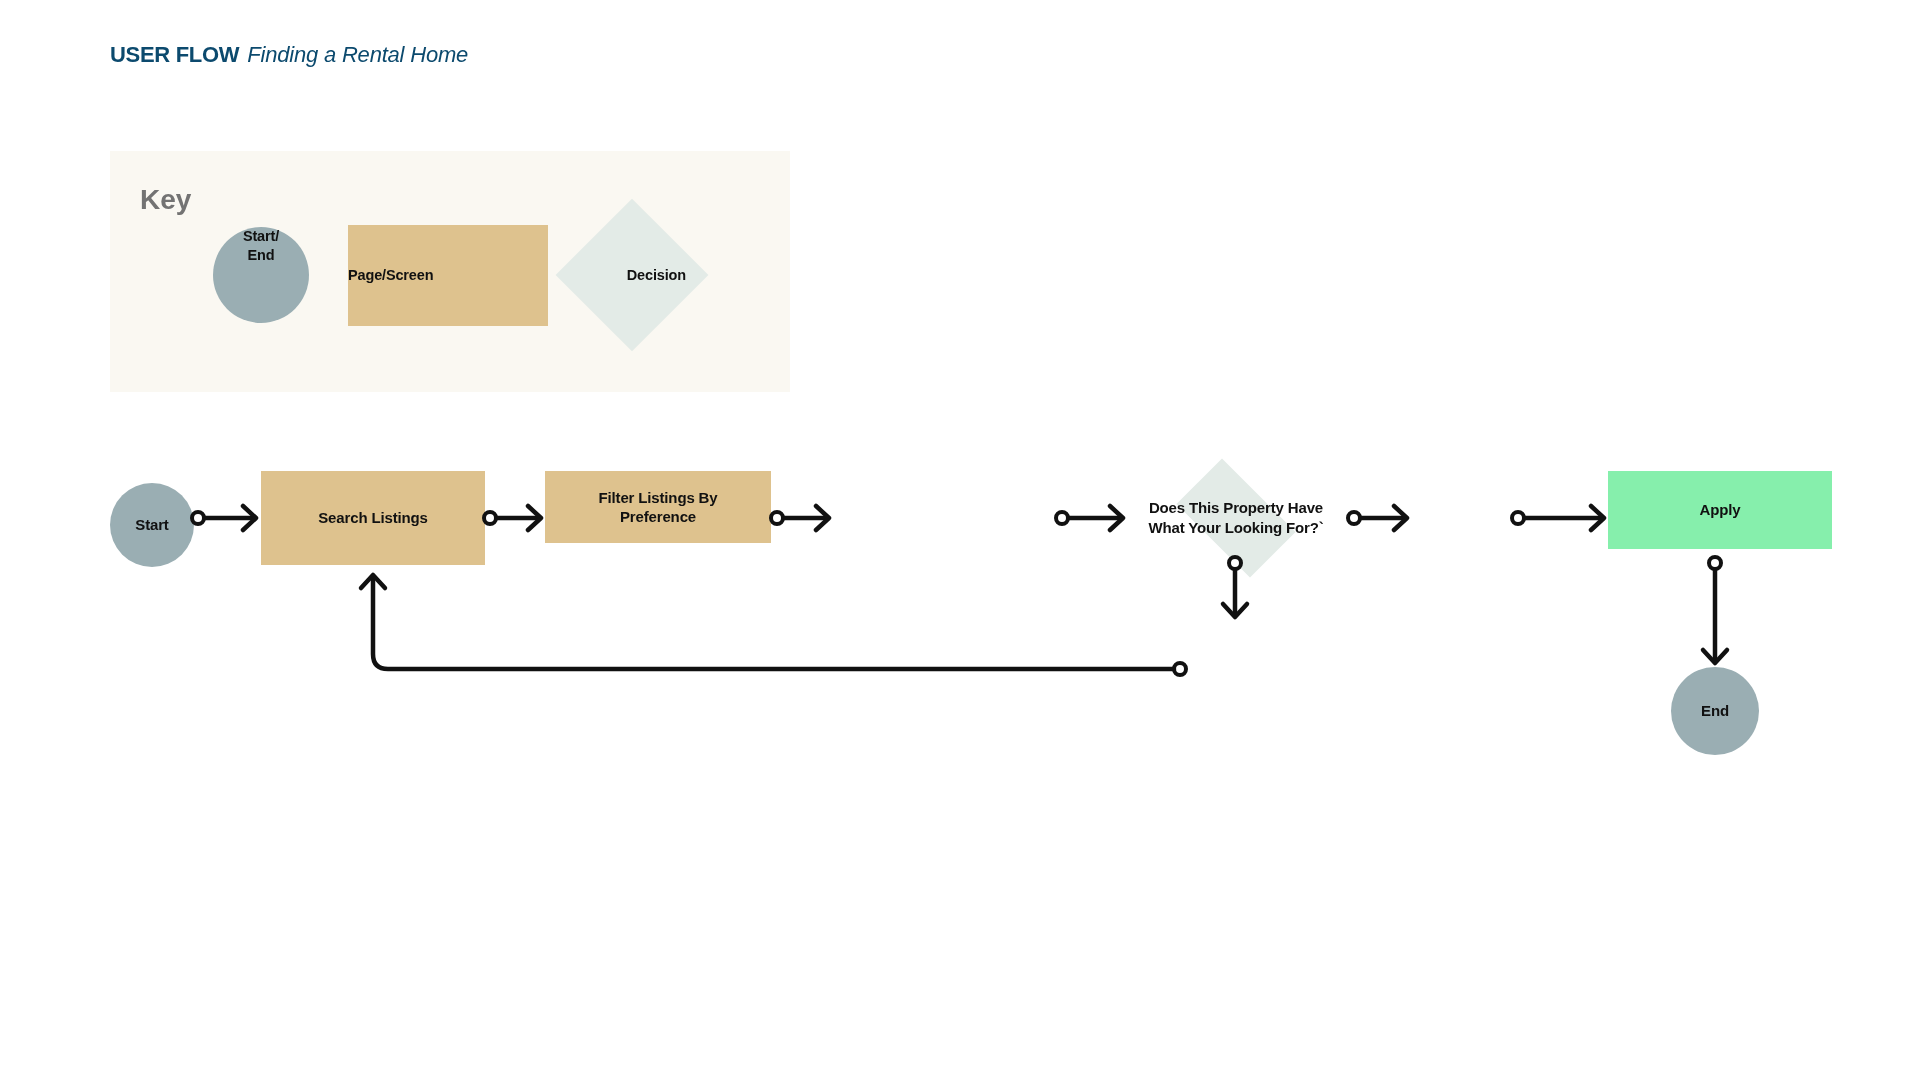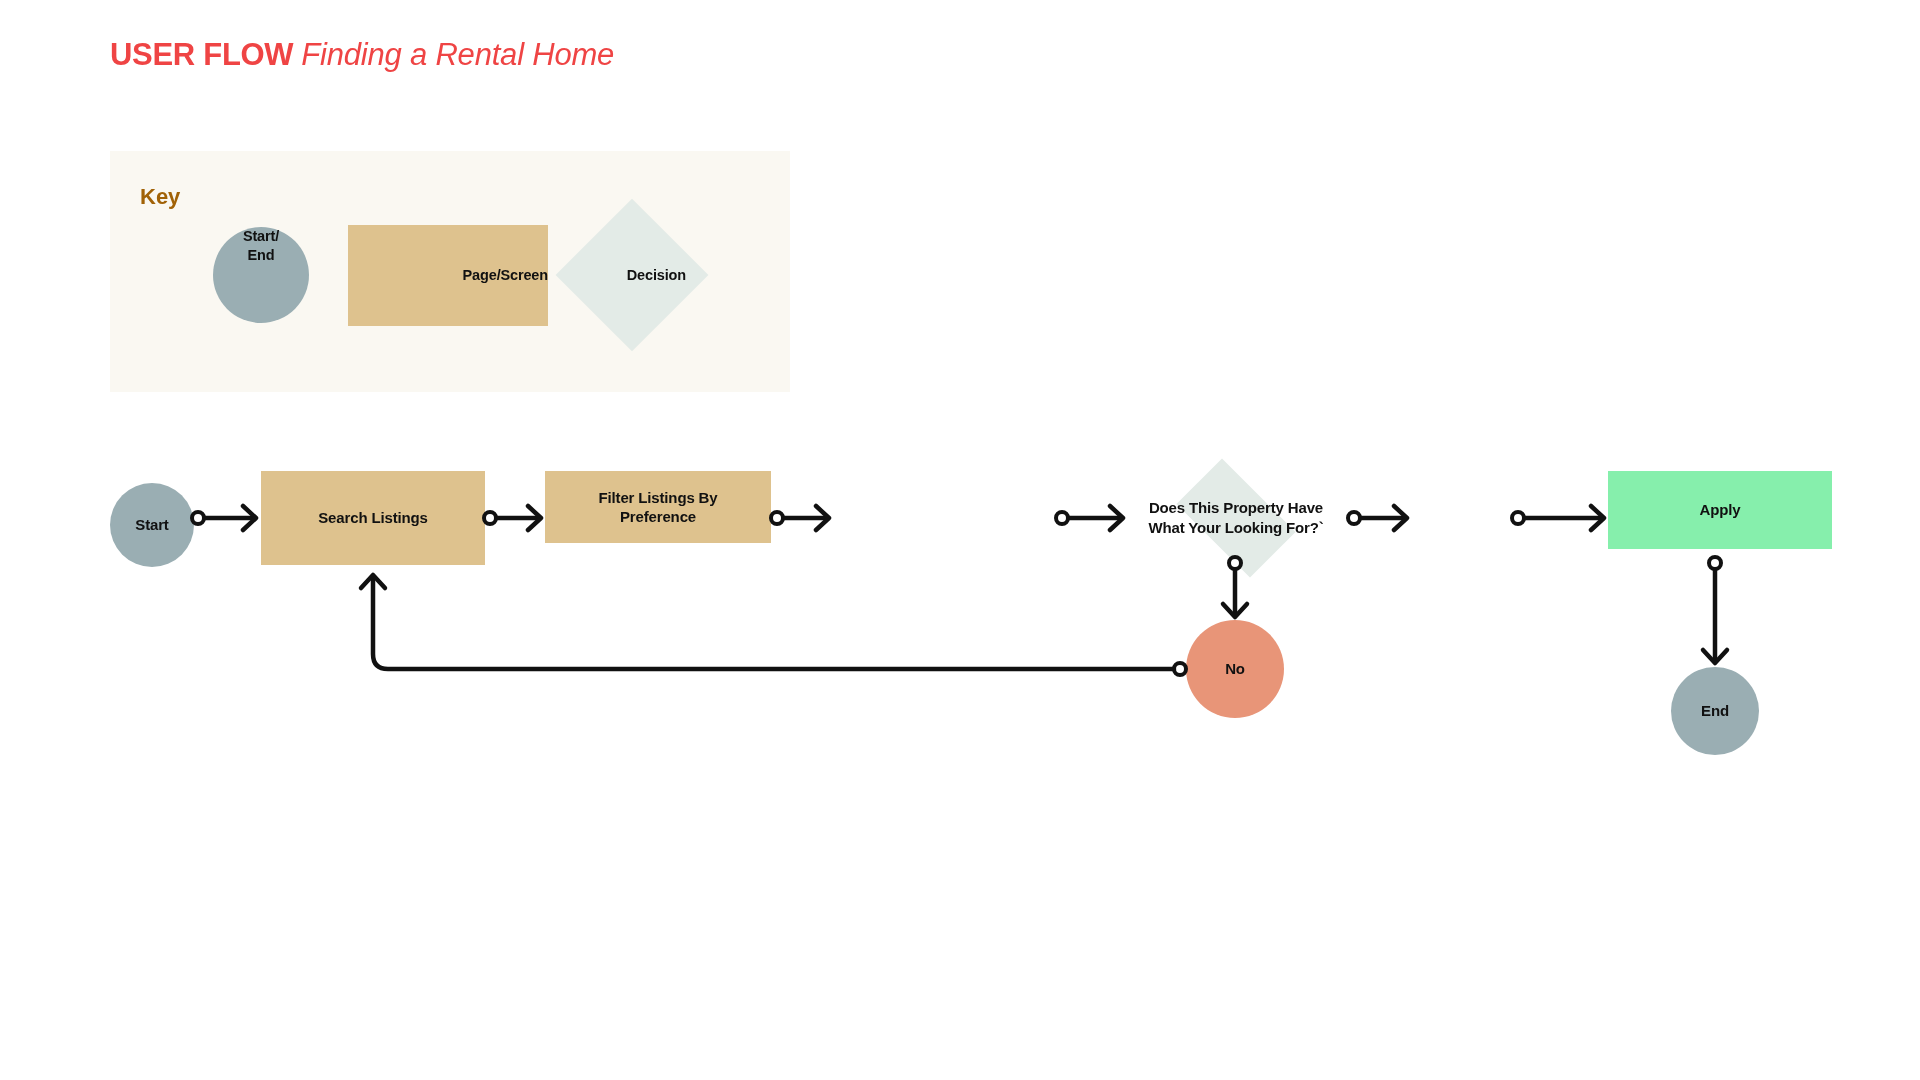--- a/index.html
+++ b/index.html
@@ -19,23 +19,23 @@
     height: 1080px;
     background: #ffffff;
   }
 
   
   #title-bar {
     position: absolute;
     left: 110px;
     top: 34px;
     white-space: nowrap;
-    font-size: 31px;
+    font-size: 22px;
     line-height: 42px;
-    color: #ef4444;
+    color: #0c4a6e;
   }
   #title-bar .title-strong {
     font-weight: 700;
     letter-spacing: -0.3px;
   }
   #title-bar .title-italic {
     font-style: italic;
     font-weight: 400;
     letter-spacing: -0.2px;
     margin-left: 8px;
@@ -47,23 +47,23 @@
     left: 110px;
     top: 151px;
     width: 680px;
     height: 241px;
     background: #FAF8F2;
   }
   #key-title {
     position: absolute;
     left: 30px;
     top: 33px;
-    font-size: 22px;
+    font-size: 28px;
     font-weight: 700;
-    color: #a16207;
+    color: #737373;
   }
   .key-shape-label {
     font-size: 14.5px;
     font-weight: 700;
     color: #111111;
     text-align: center;
     line-height: 1.28;
     letter-spacing: -0.15px;
   }
   #key-circle {
@@ -80,21 +80,21 @@
   }
   #key-rect {
     position: absolute;
     left: 238px;
     top: 74px;
     width: 200px;
     height: 101px;
     background: #DEC28E;
     display: flex;
     align-items: center;
-    justify-content: flex-end;
+    justify-content: flex-start;
   }
   #key-diamond-wrap {
     position: absolute;
     left: 468px;
     top: 70px;
     width: 108px;
     height: 108px;
     display: flex;
     align-items: center;
     justify-content: flex-end;
@@ -308,23 +308,20 @@
 
     <div class="node" id="node-decision">
       <div id="decision-diamond"></div>
       <div class="node-label">
         <span>Does This Property Have</span><br>
         <span>What Your Looking For?`</span>
       </div>
     </div>
 
 
-    <div class="node node-circle" id="node-no">
-      <div class="node-label">No</div>
-    </div>
 
     <div class="node" id="node-apply">
       <div class="node-label">Apply</div>
     </div>
 
     <div class="node node-circle" id="node-end">
       <div class="node-label">End</div>
     </div>
 
   </div>

